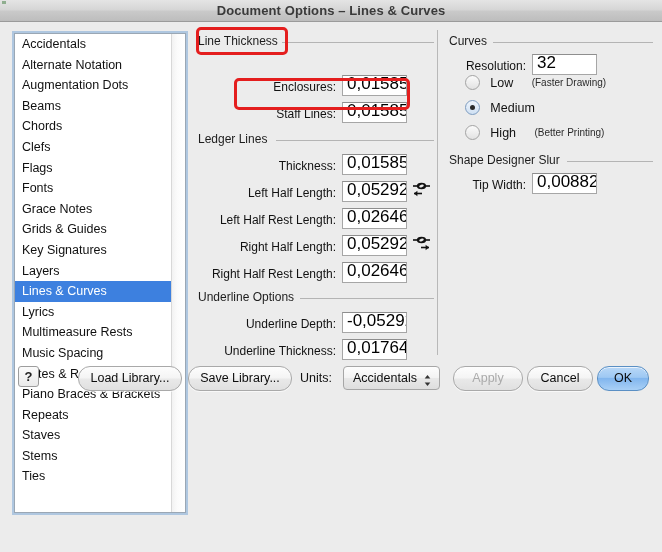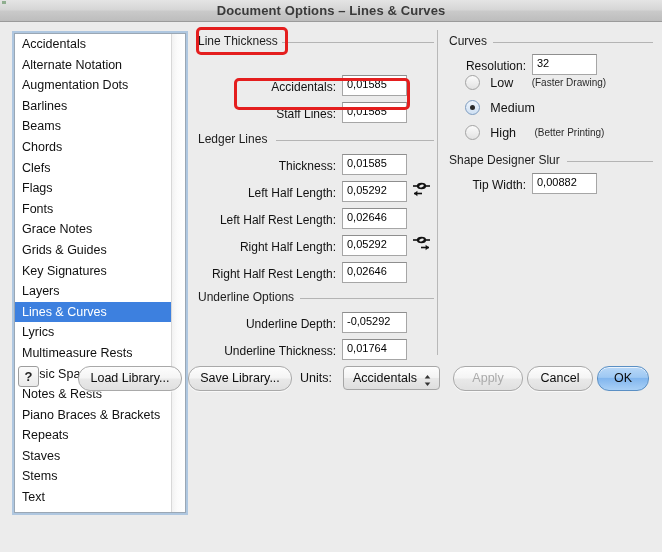--- a/index.html
+++ b/index.html
@@ -98,21 +98,21 @@
     text-align: right;
     white-space: nowrap;
   }
   .txtfield {
     position: absolute;
     background: #ffffff;
     border: 1px solid #a6a6a6;
     border-top-color: #8e8e8e;
     box-sizing: border-box;
     font-family: "Liberation Sans", sans-serif;
-    font-size: 11px;
+    font-size: 17px;
     color: #000;
     padding: 0 0 4px 4px;
     line-height: 19px;
     height: 21px;
     outline: none;
   }
   .note-icon {
     position: absolute;
     width: 22px; height: 22px;
   }
@@ -235,51 +235,49 @@
     <div class="titlebar-text">Document Options – Lines &amp; Curves</div>
   </div>
 
   <div class="content">
 
     <div class="listbox">
       <div class="list-inner" id="list-inner">
           <div class="list-item">Accidentals</div>
           <div class="list-item">Alternate Notation</div>
           <div class="list-item">Augmentation Dots</div>
-          <div class="list-item">Barlines</div>
           <div class="list-item">Beams</div>
           <div class="list-item">Chords</div>
           <div class="list-item">Clefs</div>
           <div class="list-item">Flags</div>
           <div class="list-item">Fonts</div>
           <div class="list-item">Grace Notes</div>
           <div class="list-item">Grids &amp; Guides</div>
           <div class="list-item">Key Signatures</div>
           <div class="list-item">Layers</div>
           <div class="list-item selected">Lines &amp; Curves</div>
           <div class="list-item">Lyrics</div>
           <div class="list-item">Multimeasure Rests</div>
           <div class="list-item">Music Spacing</div>
           <div class="list-item">Notes &amp; Rests</div>
           <div class="list-item">Piano Braces &amp; Brackets</div>
           <div class="list-item">Repeats</div>
           <div class="list-item">Staves</div>
           <div class="list-item">Stems</div>
-          <div class="list-item">Text</div>
           <div class="list-item">Ties</div>
         </div>
       <div class="list-scrolltrack"></div>
     </div>
 
     <div class="mid">
 
       <div class="group-head" style="left:2px; top:12px;">Line Thickness</div>
       <div class="group-rule" style="left:86px; top:20px; width:152px;"></div>
 
-      <div class="fld-label" style="left:20px; top:58px; width:120px;">Accidentals:</div>
+      <div class="fld-label" style="left:20px; top:58px; width:120px;">Enclosures:</div>
       <input class="txtfield" style="left: 146px; top: 53px; width: 65px;" value="0,01585">
 
       <div class="fld-label" style="left:20px; top:85px; width:120px;">Staff Lines:</div>
       <input class="txtfield" style="left: 146px; top: 80px; width: 65px;" value="0,01585">
 
       <div class="group-head" style="left:2px; top:110px;">Ledger Lines</div>
       <div class="group-rule" style="left:80px; top:118px; width:158px;"></div>
 
       <div class="fld-label" style="left:20px; top:137px; width:120px;">Thickness:</div>
       <input class="txtfield" style="left: 146px; top: 132px; width: 65px;" value="0,01585">

